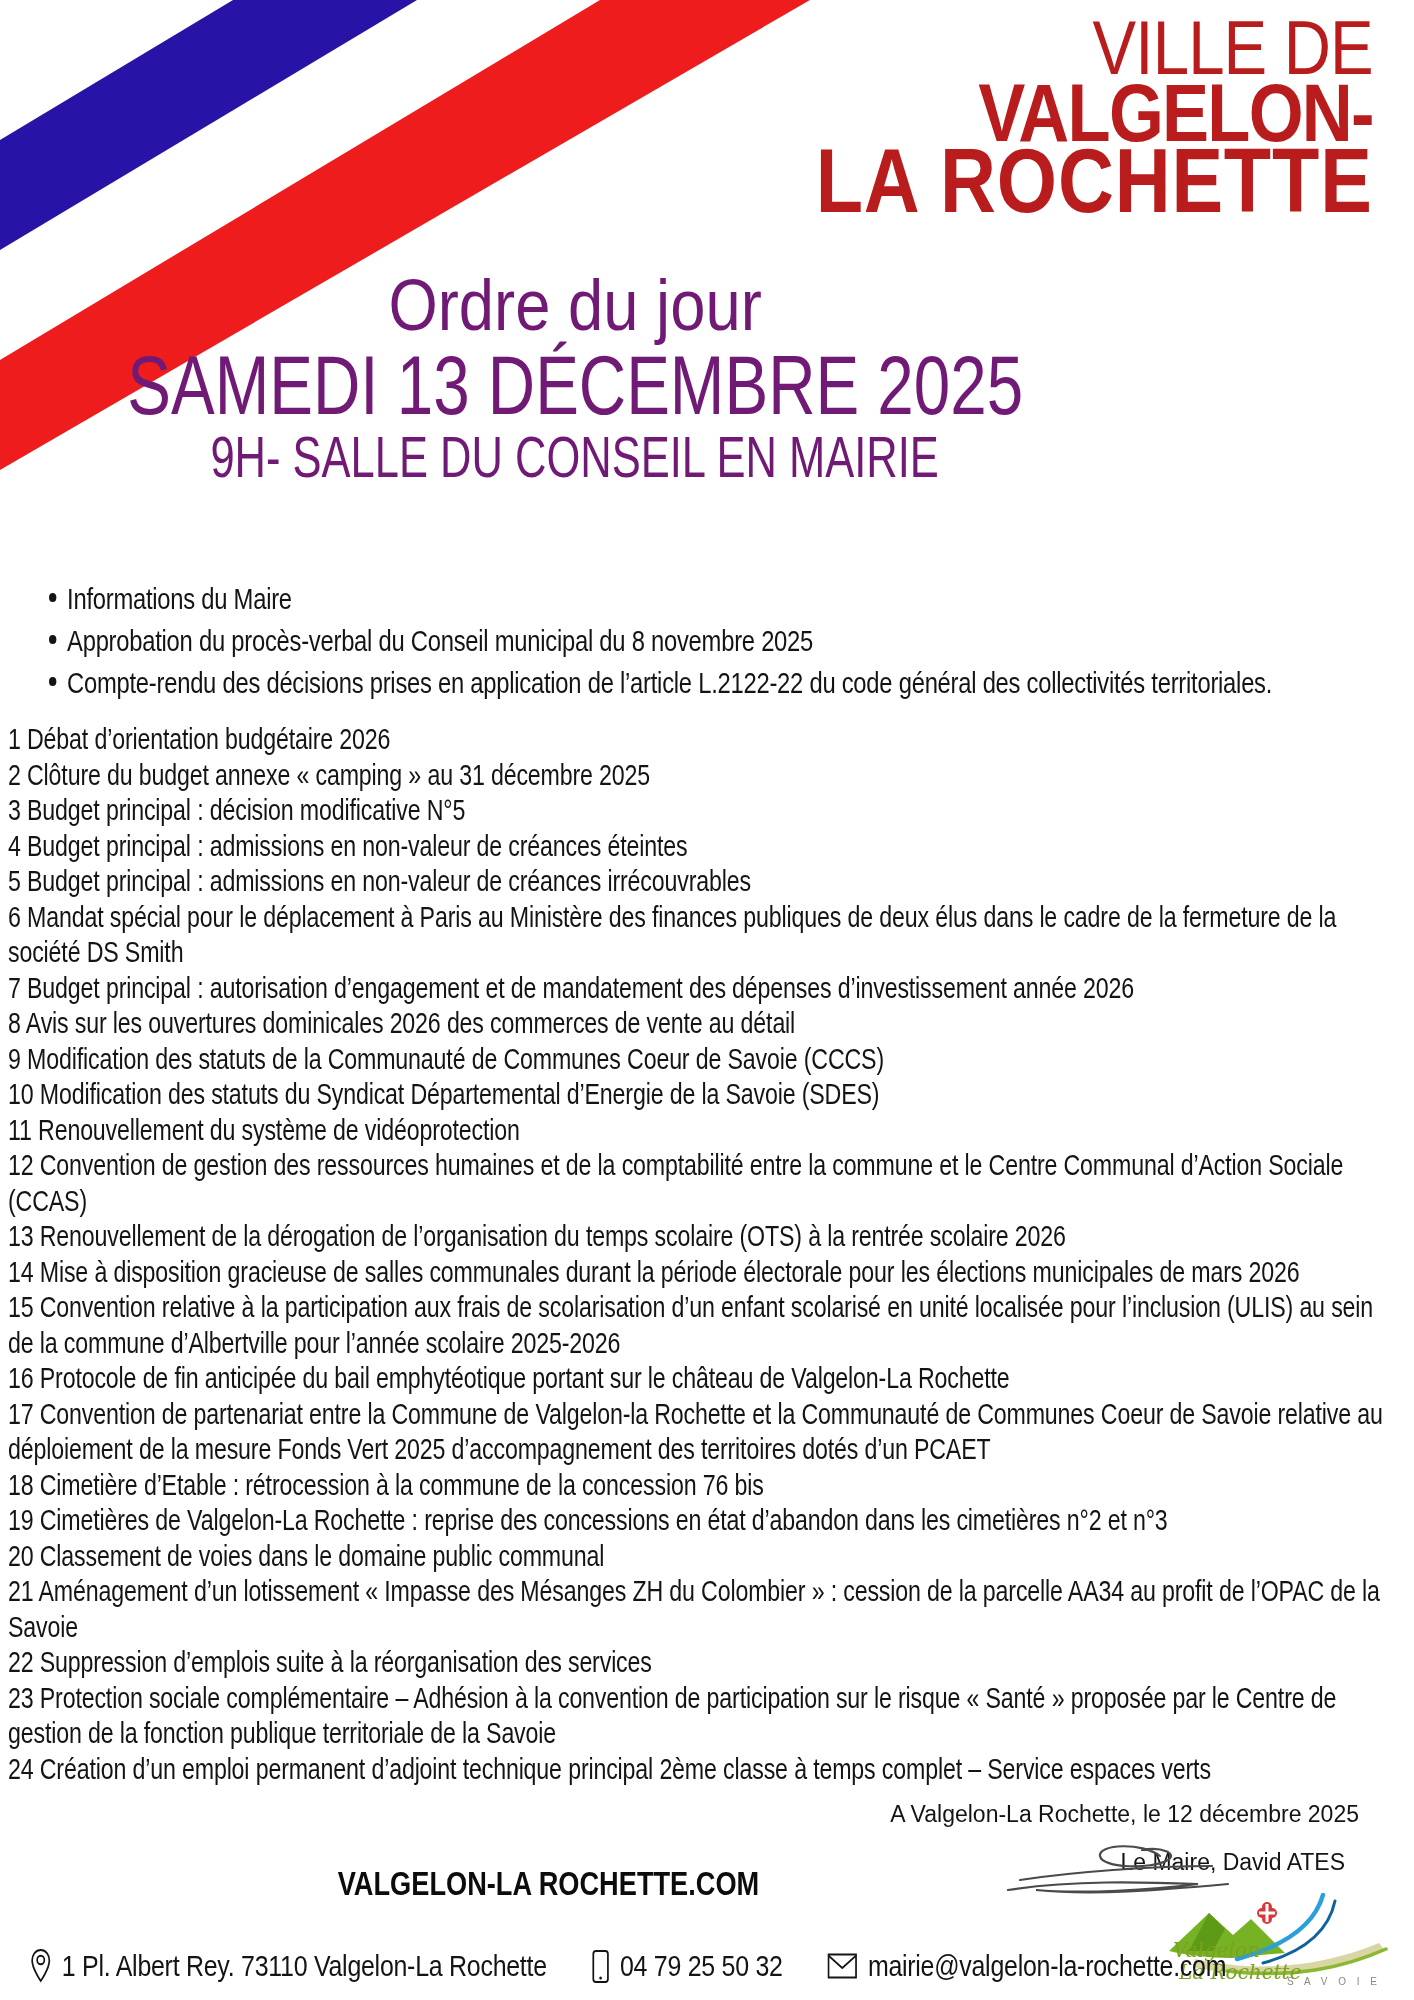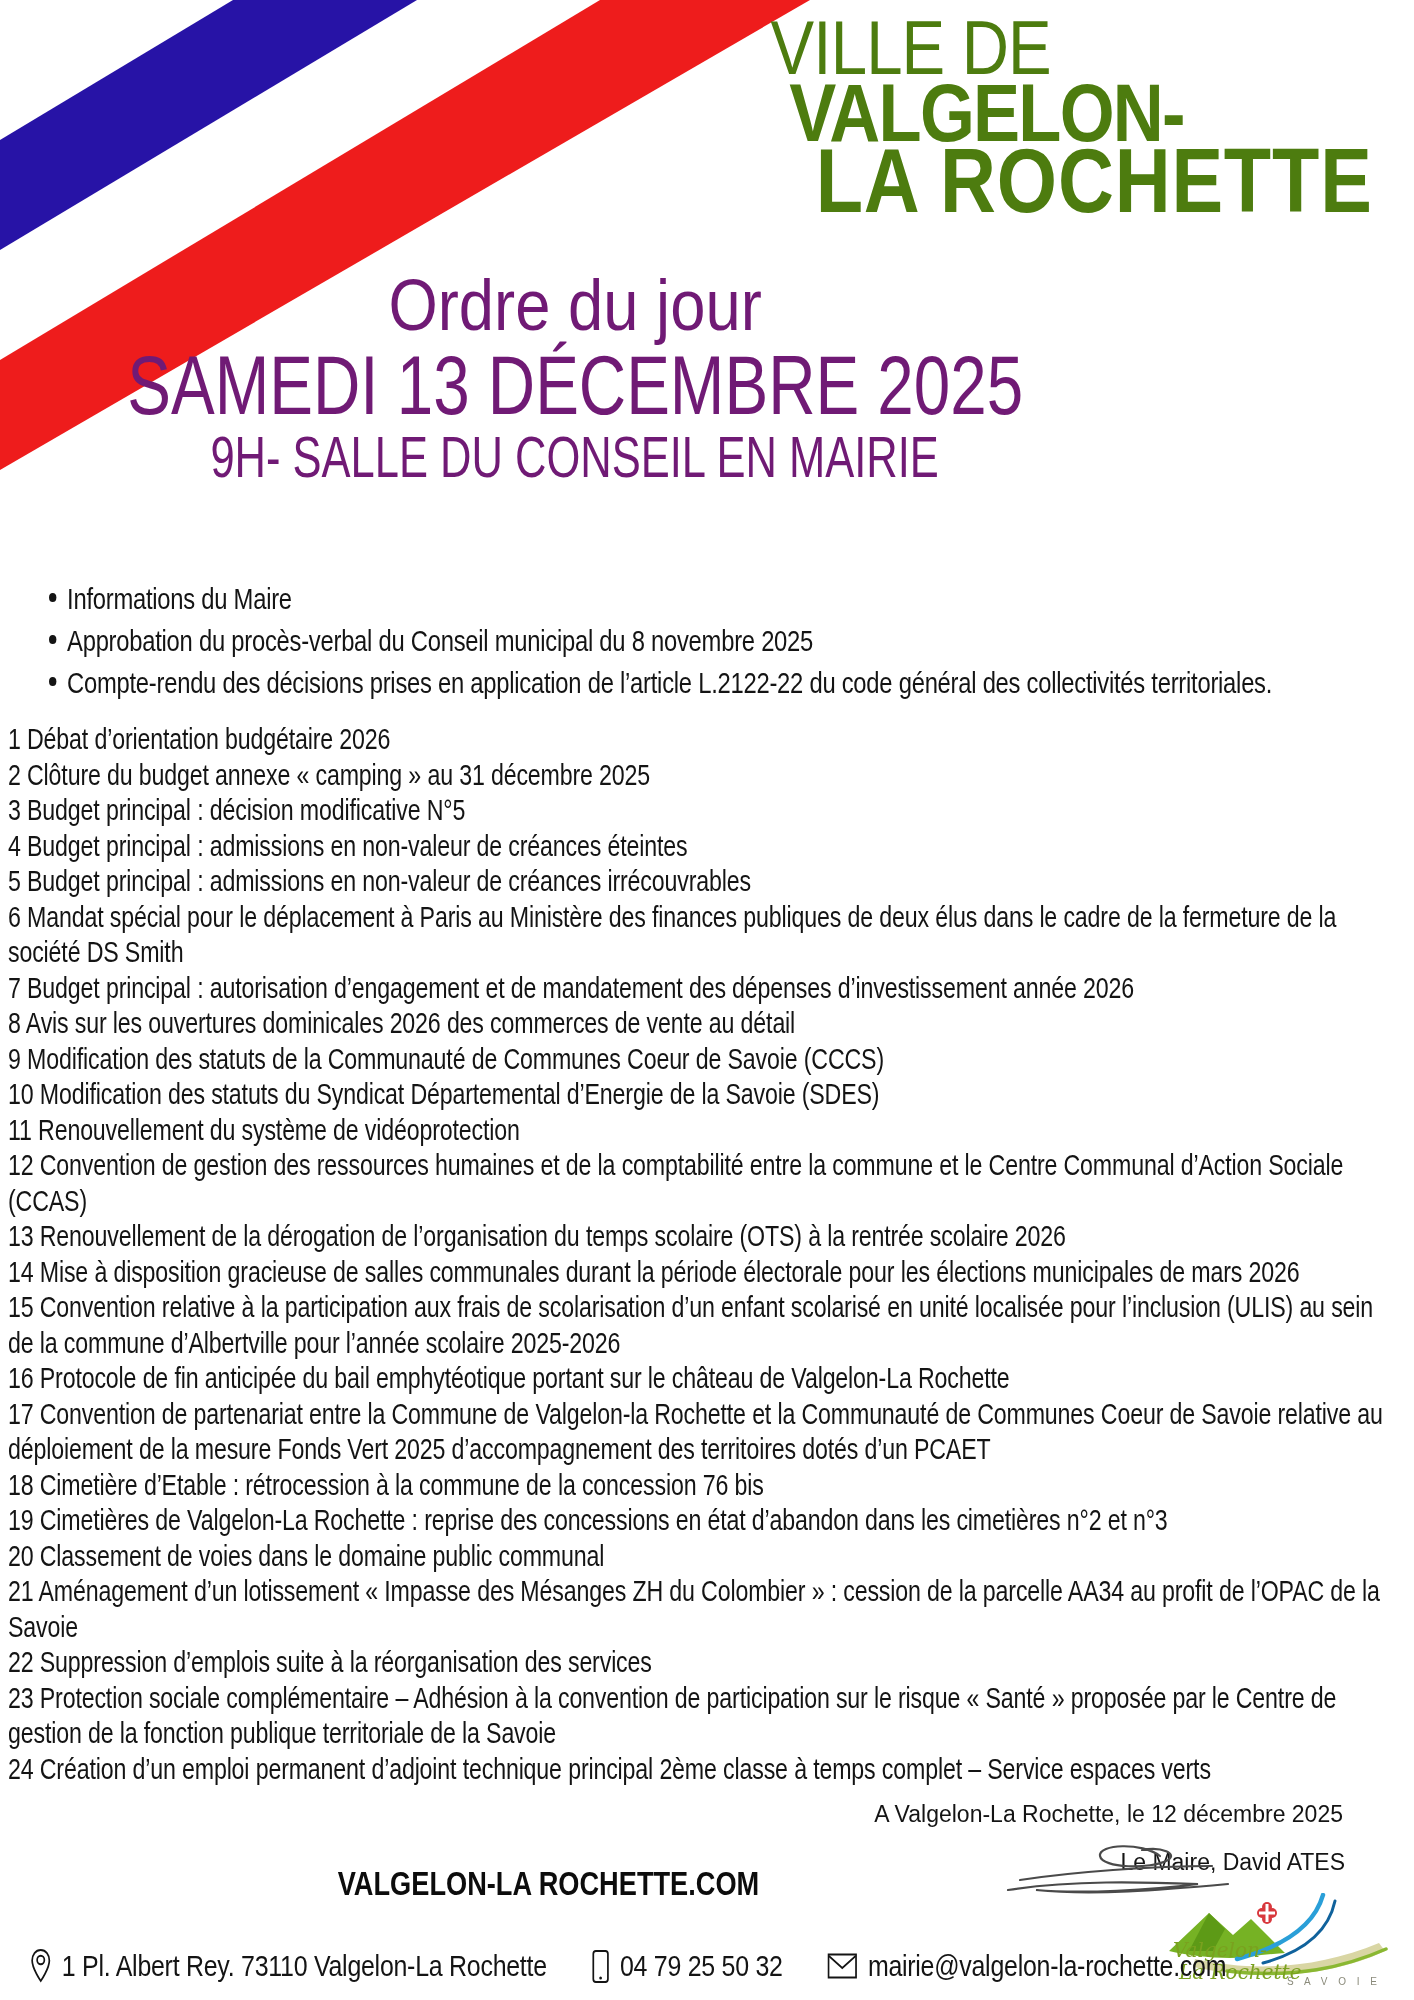--- a/index.html
+++ b/index.html
@@ -2,21 +2,21 @@
 <html><head>
 <meta charset="utf-8">
 <style>
   html,body{margin:0;padding:0;background:#ffffff;}
   .page{
     position:relative;width:1414px;height:2000px;background:#ffffff;
     overflow:hidden;font-family:"Liberation Sans",sans-serif;color:#121212;
   }
   .stripe-svg{position:absolute;left:0;top:0;}
   
-  .city-title{position:absolute;top:16px;right:41px;line-height:1;color:#4d7c0f;}
+  .city-title{position:absolute;top:16px;right:41px;text-align:right;line-height:1;color:#b91c1c;}
   .city-title .l1{font-size:76px;font-weight:400;letter-spacing:-1px;line-height:64px;}
   .city-title .l2{font-size:82px;font-weight:700;letter-spacing:-2px;line-height:66px;}
   .city-title .l3{font-size:90px;font-weight:700;letter-spacing:1px;line-height:70px;}
   .city-title span{display:inline-block;transform:scaleX(0.86);transform-origin:100% 50%;white-space:nowrap;}
   
   .main-title{position:absolute;left:0;top:268px;width:1150px;text-align:center;color:#701a75;}
   .main-title .t1{font-size:72px;font-weight:400;line-height:74px;}
   .main-title .t2{font-size:84px;font-weight:400;line-height:86px;}
   .main-title .t3{font-size:58px;font-weight:400;line-height:58px;}
   .main-title .t1 span{display:inline-block;transform:scaleX(0.88);transform-origin:50% 50%;white-space:nowrap;}
@@ -24,21 +24,21 @@
   .main-title .t3 span{display:inline-block;transform:scaleX(0.75);transform-origin:50% 50%;white-space:nowrap;}
   
   .bullets{position:absolute;left:49px;top:578px;width:1680px;transform:scaleX(0.82);
     transform-origin:0 0;font-size:29px;line-height:42px;letter-spacing:-0.3px;color:#141414;}
   .bullet-row{display:flex;}
   .bullet-dot{width:9px;height:9px;border-radius:50%;background:#141414;margin:15px 13px 0 0;flex:0 0 auto;}
   
   .agenda{position:absolute;left:8px;top:722px;width:1720px;transform:scaleX(0.80);
     transform-origin:0 0;font-size:29px;line-height:35.5px;letter-spacing:-0.2px;color:#141414;}
   
-  .closing-date{position:absolute;top:1801px;right:71px;font-size:23px;color:#141414;}
+  .closing-date{position:absolute;top:1801px;right:55px;font-size:23px;color:#141414;}
   .signatory{position:absolute;top:1849px;right:69px;font-size:23px;color:#141414;}
   .signature-svg{position:absolute;left:1002px;top:1840px;}
   .website{position:absolute;left:285px;top:1864px;width:560px;text-align:left;
     font-size:34px;font-weight:700;color:#0c0c0c;}
   .website span{display:inline-block;transform:scaleX(0.8);transform-origin:50% 50%;white-space:nowrap;}
   .logo-svg{position:absolute;left:1165px;top:1893px;}
   .contact-bar{position:absolute;left:30px;top:1948px;display:flex;align-items:center;
     font-size:29px;letter-spacing:-0.3px;color:#141414;transform:scaleX(0.86);transform-origin:0 0;white-space:nowrap;}
   .contact-bar .ic{margin:0 12px 0 0;flex:0 0 auto;display:inline-flex;}
   .contact-bar .gap{width:52px;flex:0 0 auto;}

